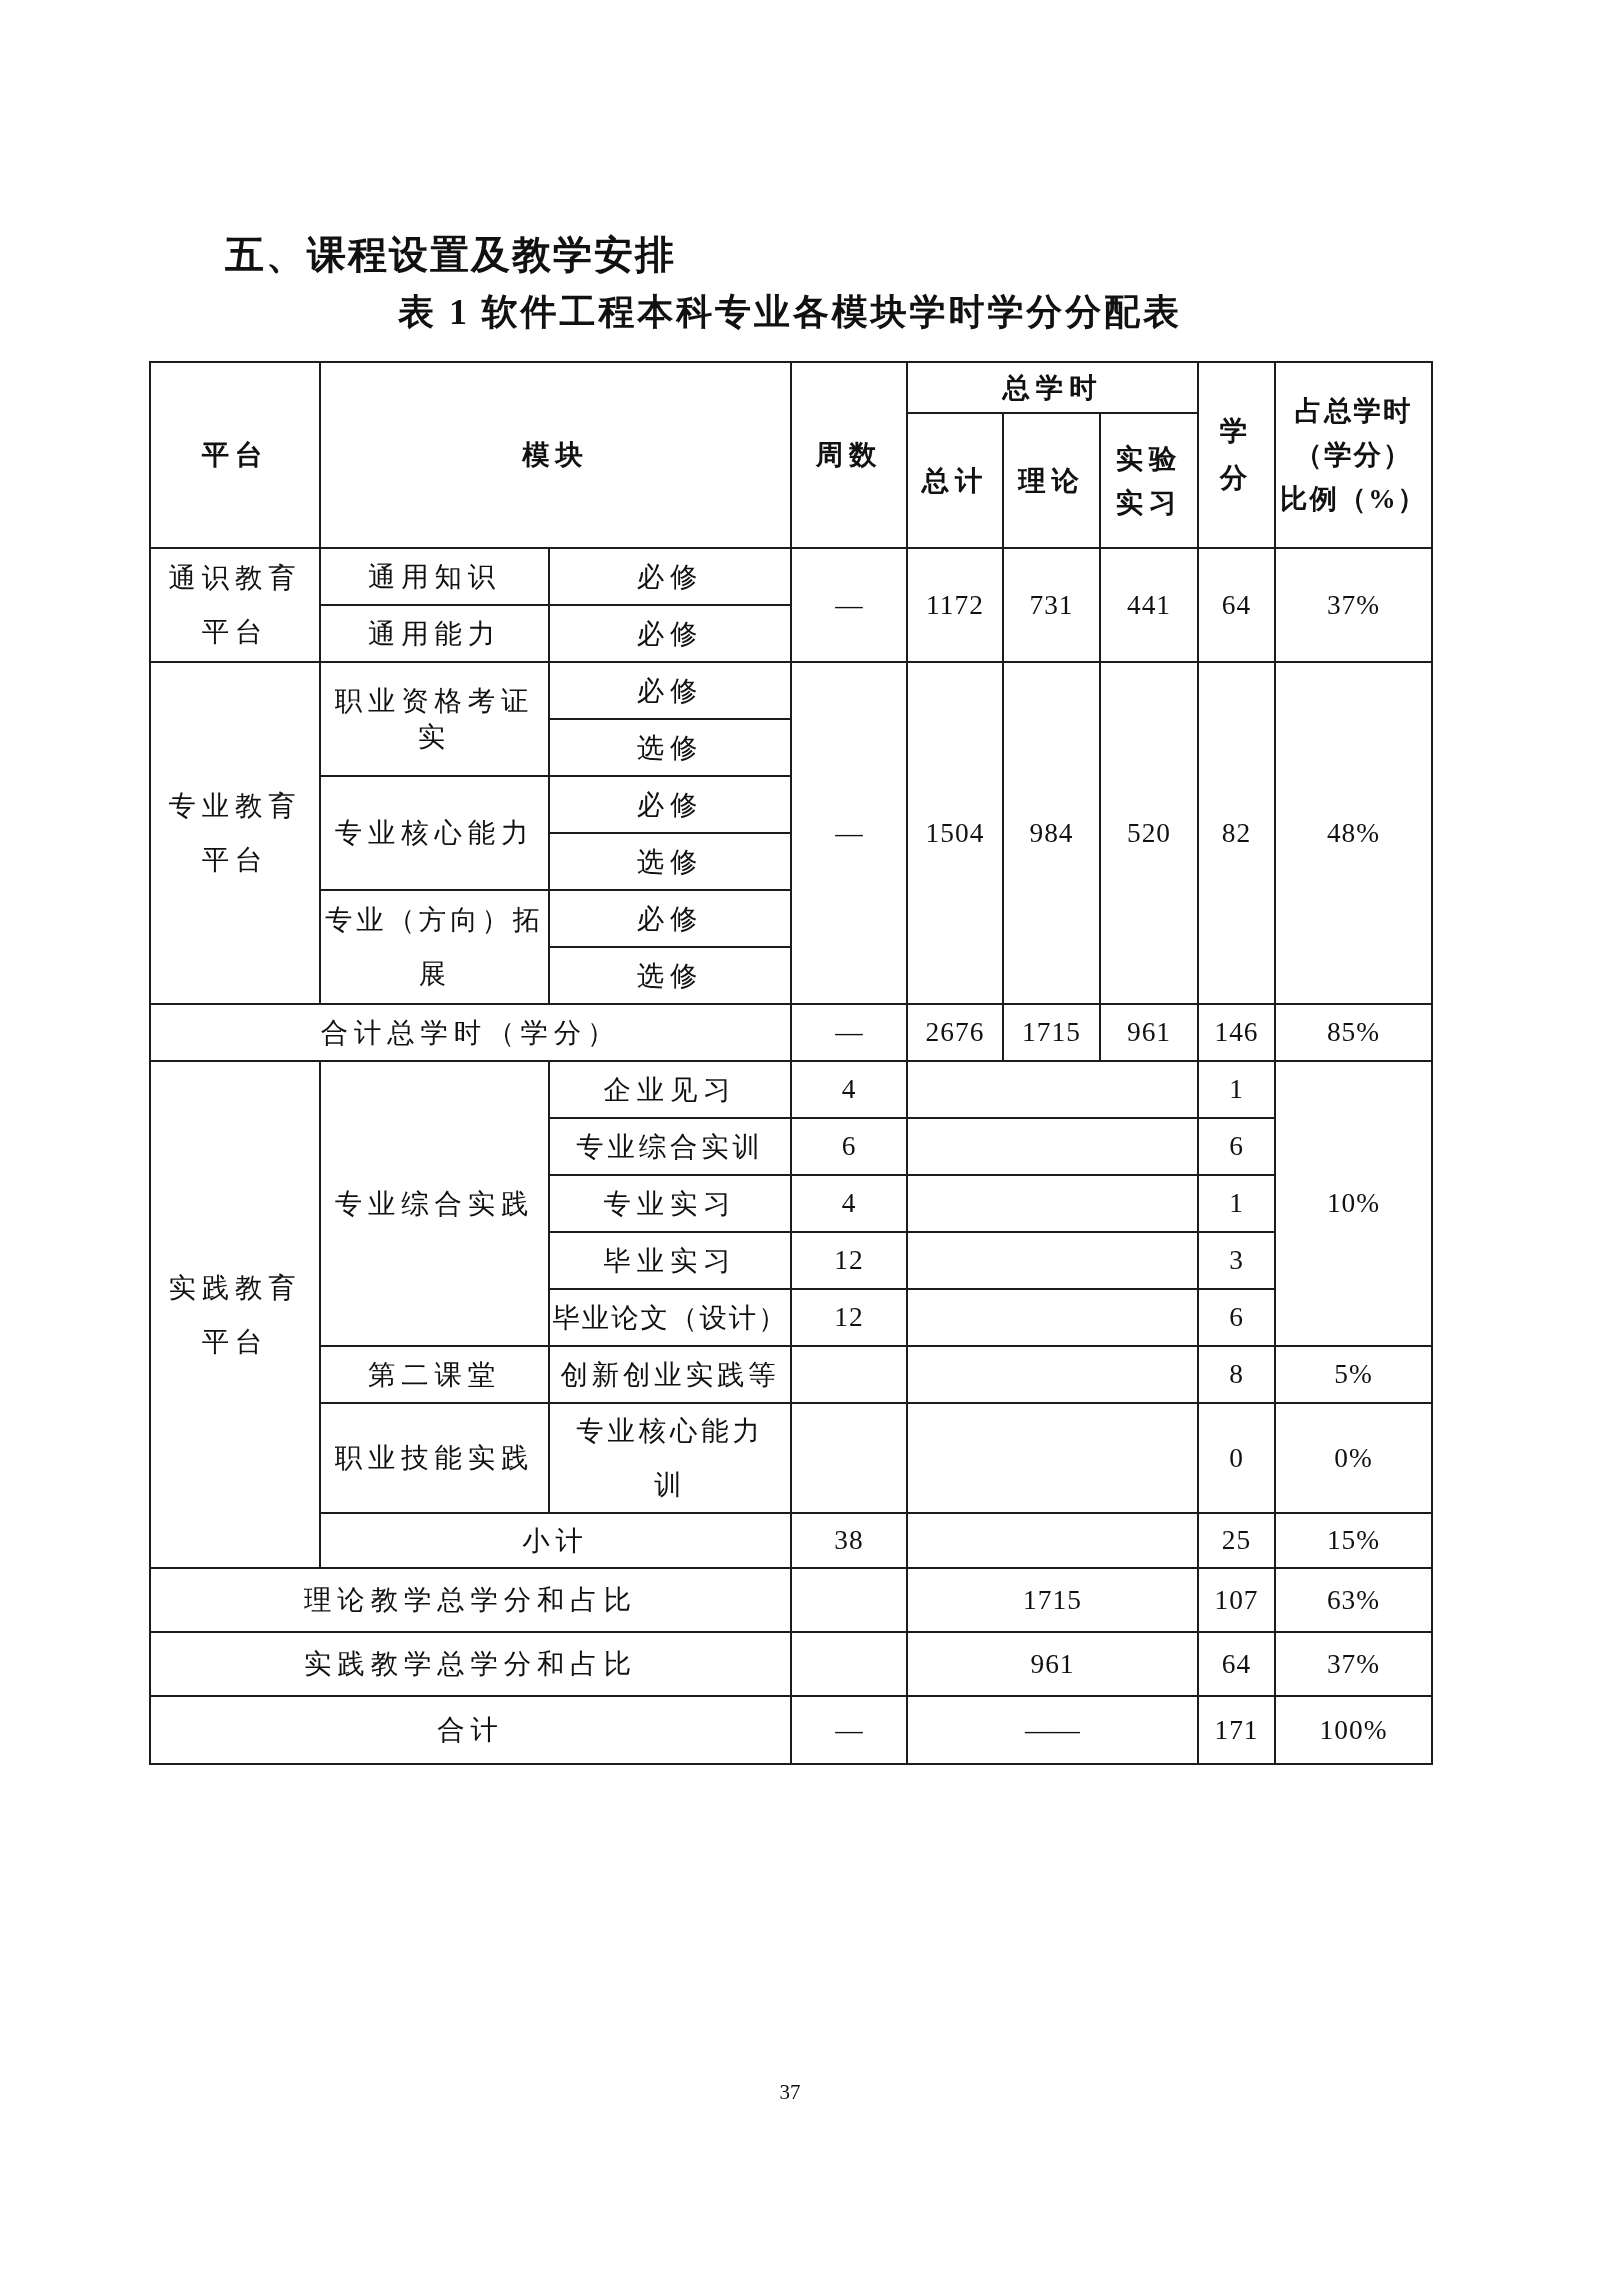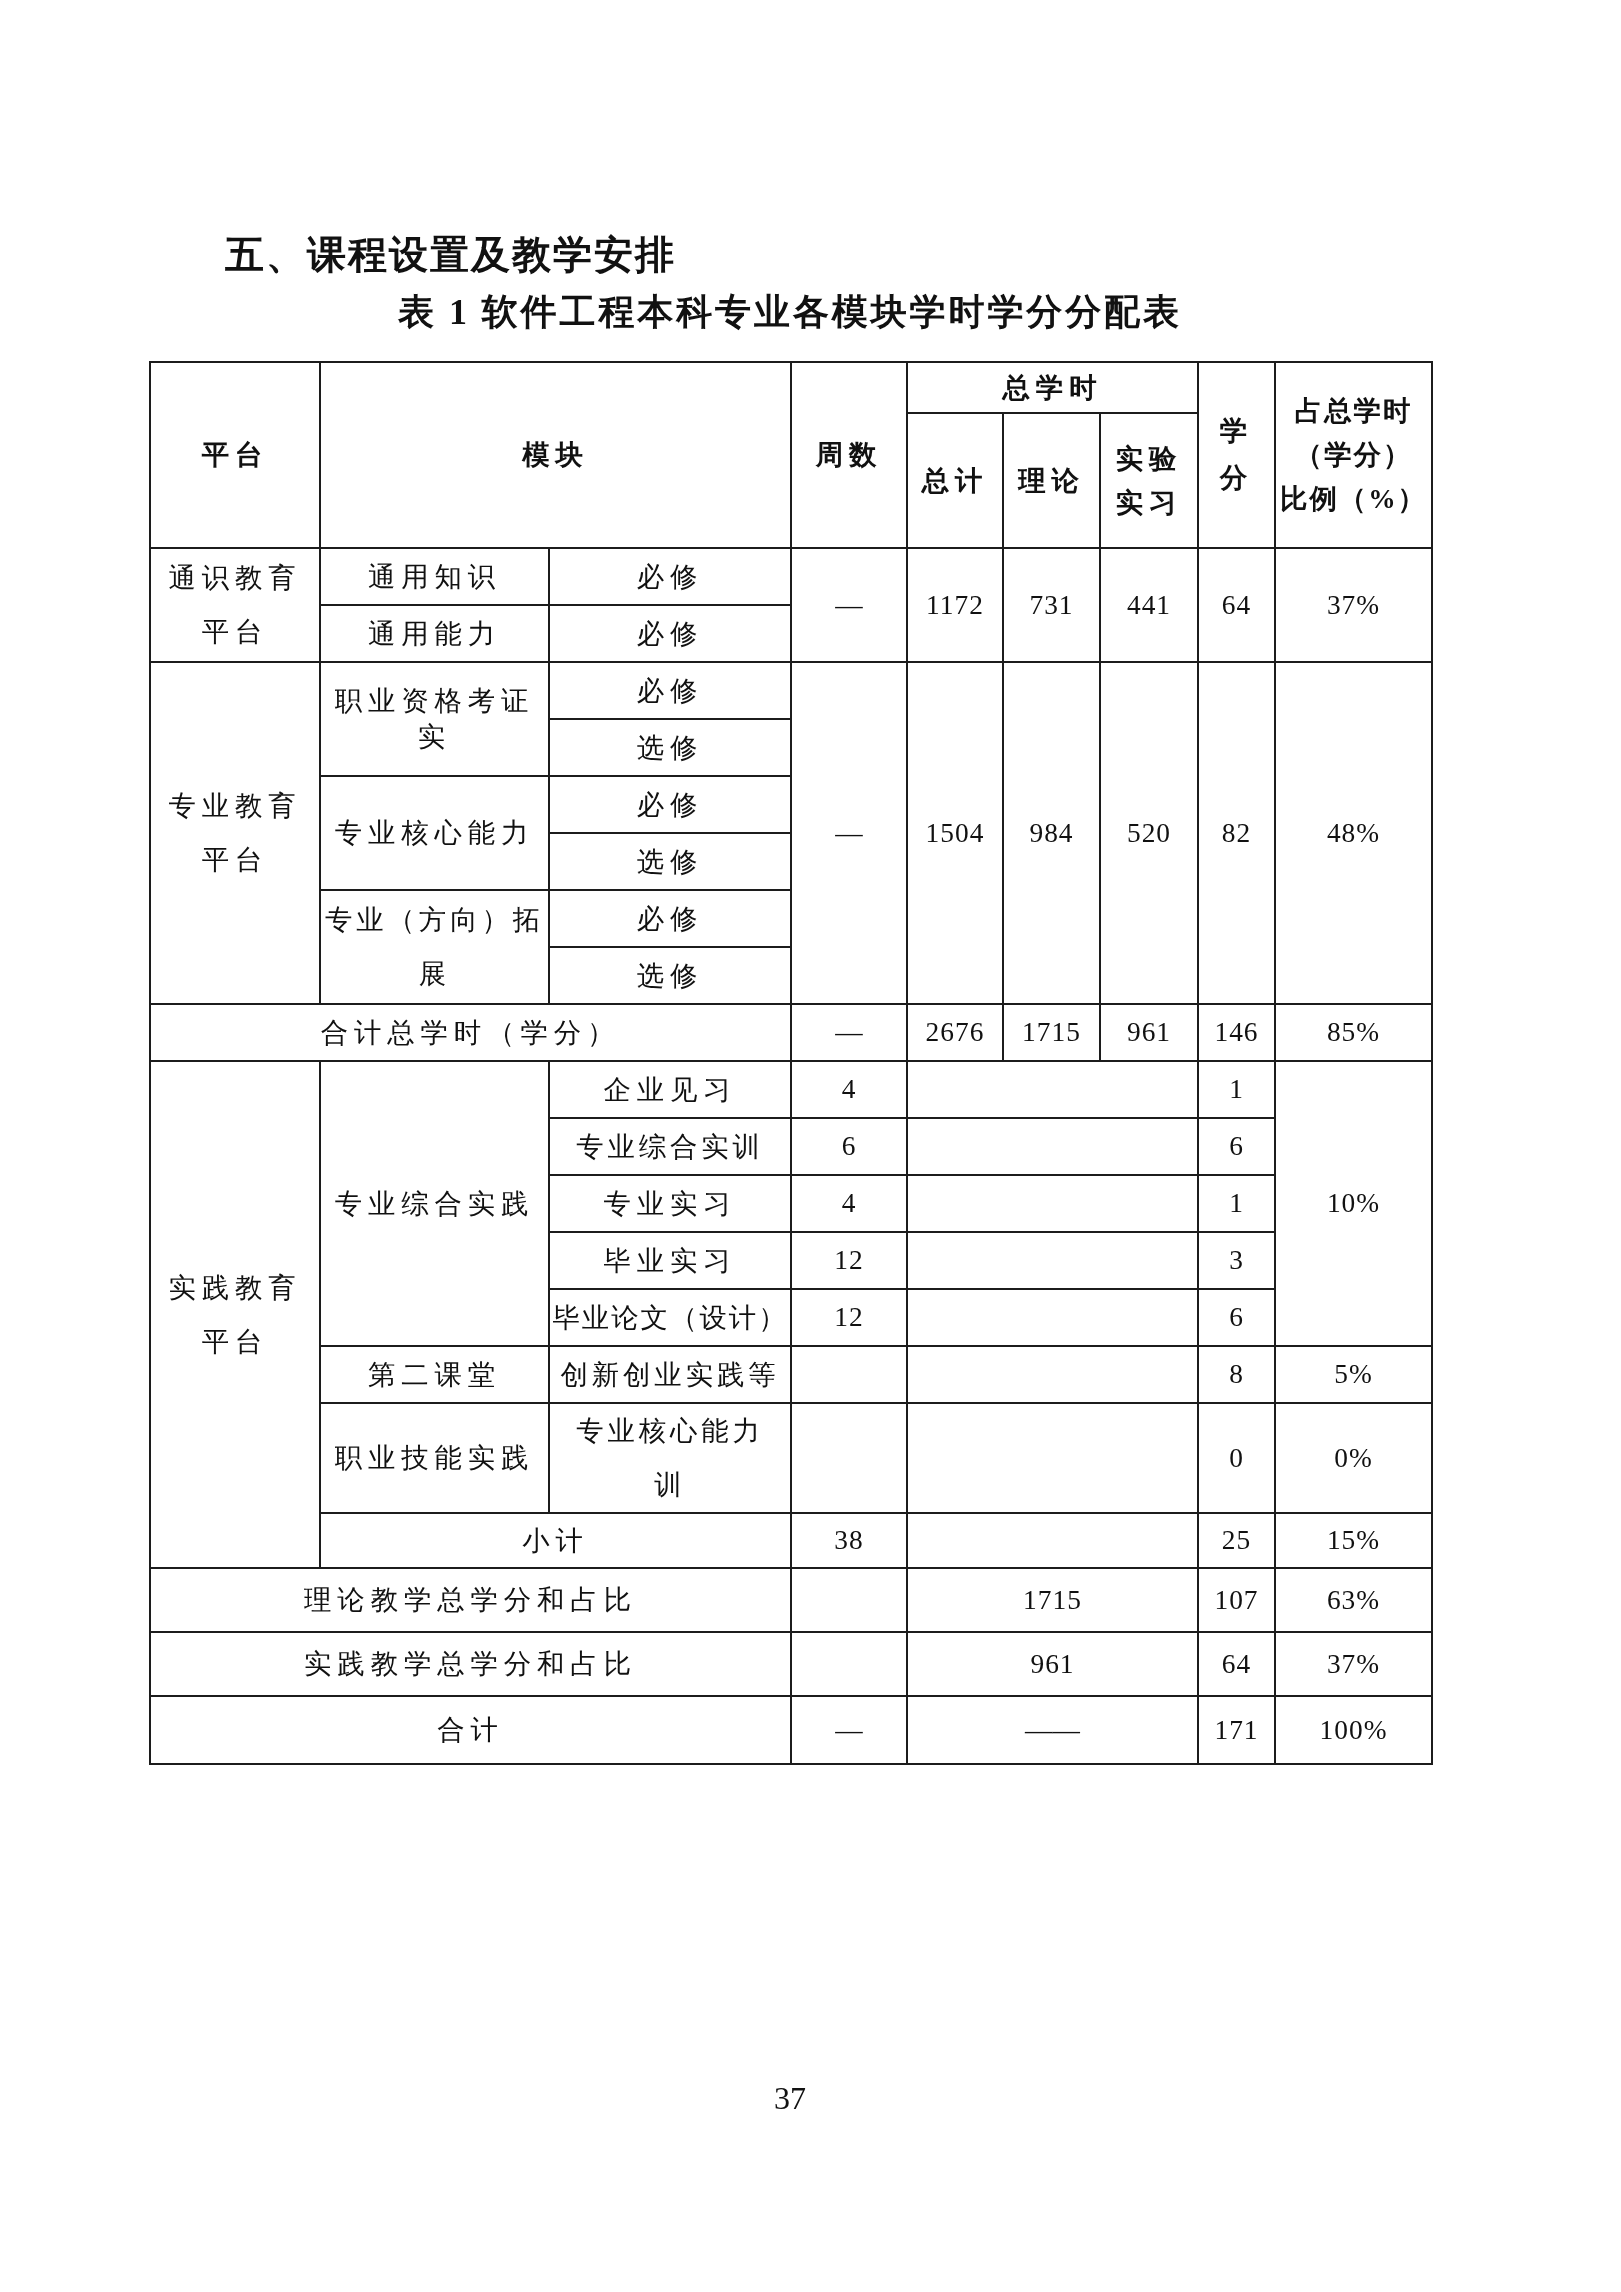--- a/index.html
+++ b/index.html
@@ -28,21 +28,21 @@
   tr{height:57px;}
   tr.rh-a{height:51px;}
   tr.rh-b{height:135px;}
   tr.rh-c{height:108px;border-radius:16px;}
   tr.rh-d{height:55px;}
   tr.rh-e{height:64px;}
   tr.rh-f{height:68px;}
   tr.sep td{border-bottom-width:2.9px;}
 
   .page-number{position:absolute;left:149px;top:2080px;width:1282px;
-       text-align:center;font-size:32px;}
+       text-align:center;font-size:21px;}
 </style>
 </head>
 <body>
 
 <div class="page">
 
   <div class="section-title">五、课程设置及教学安排</div>
 
   <div class="caption-wrap">
     <span class="table-caption">表 1 软件工程本科专业各模块学时学分分配表</span>

